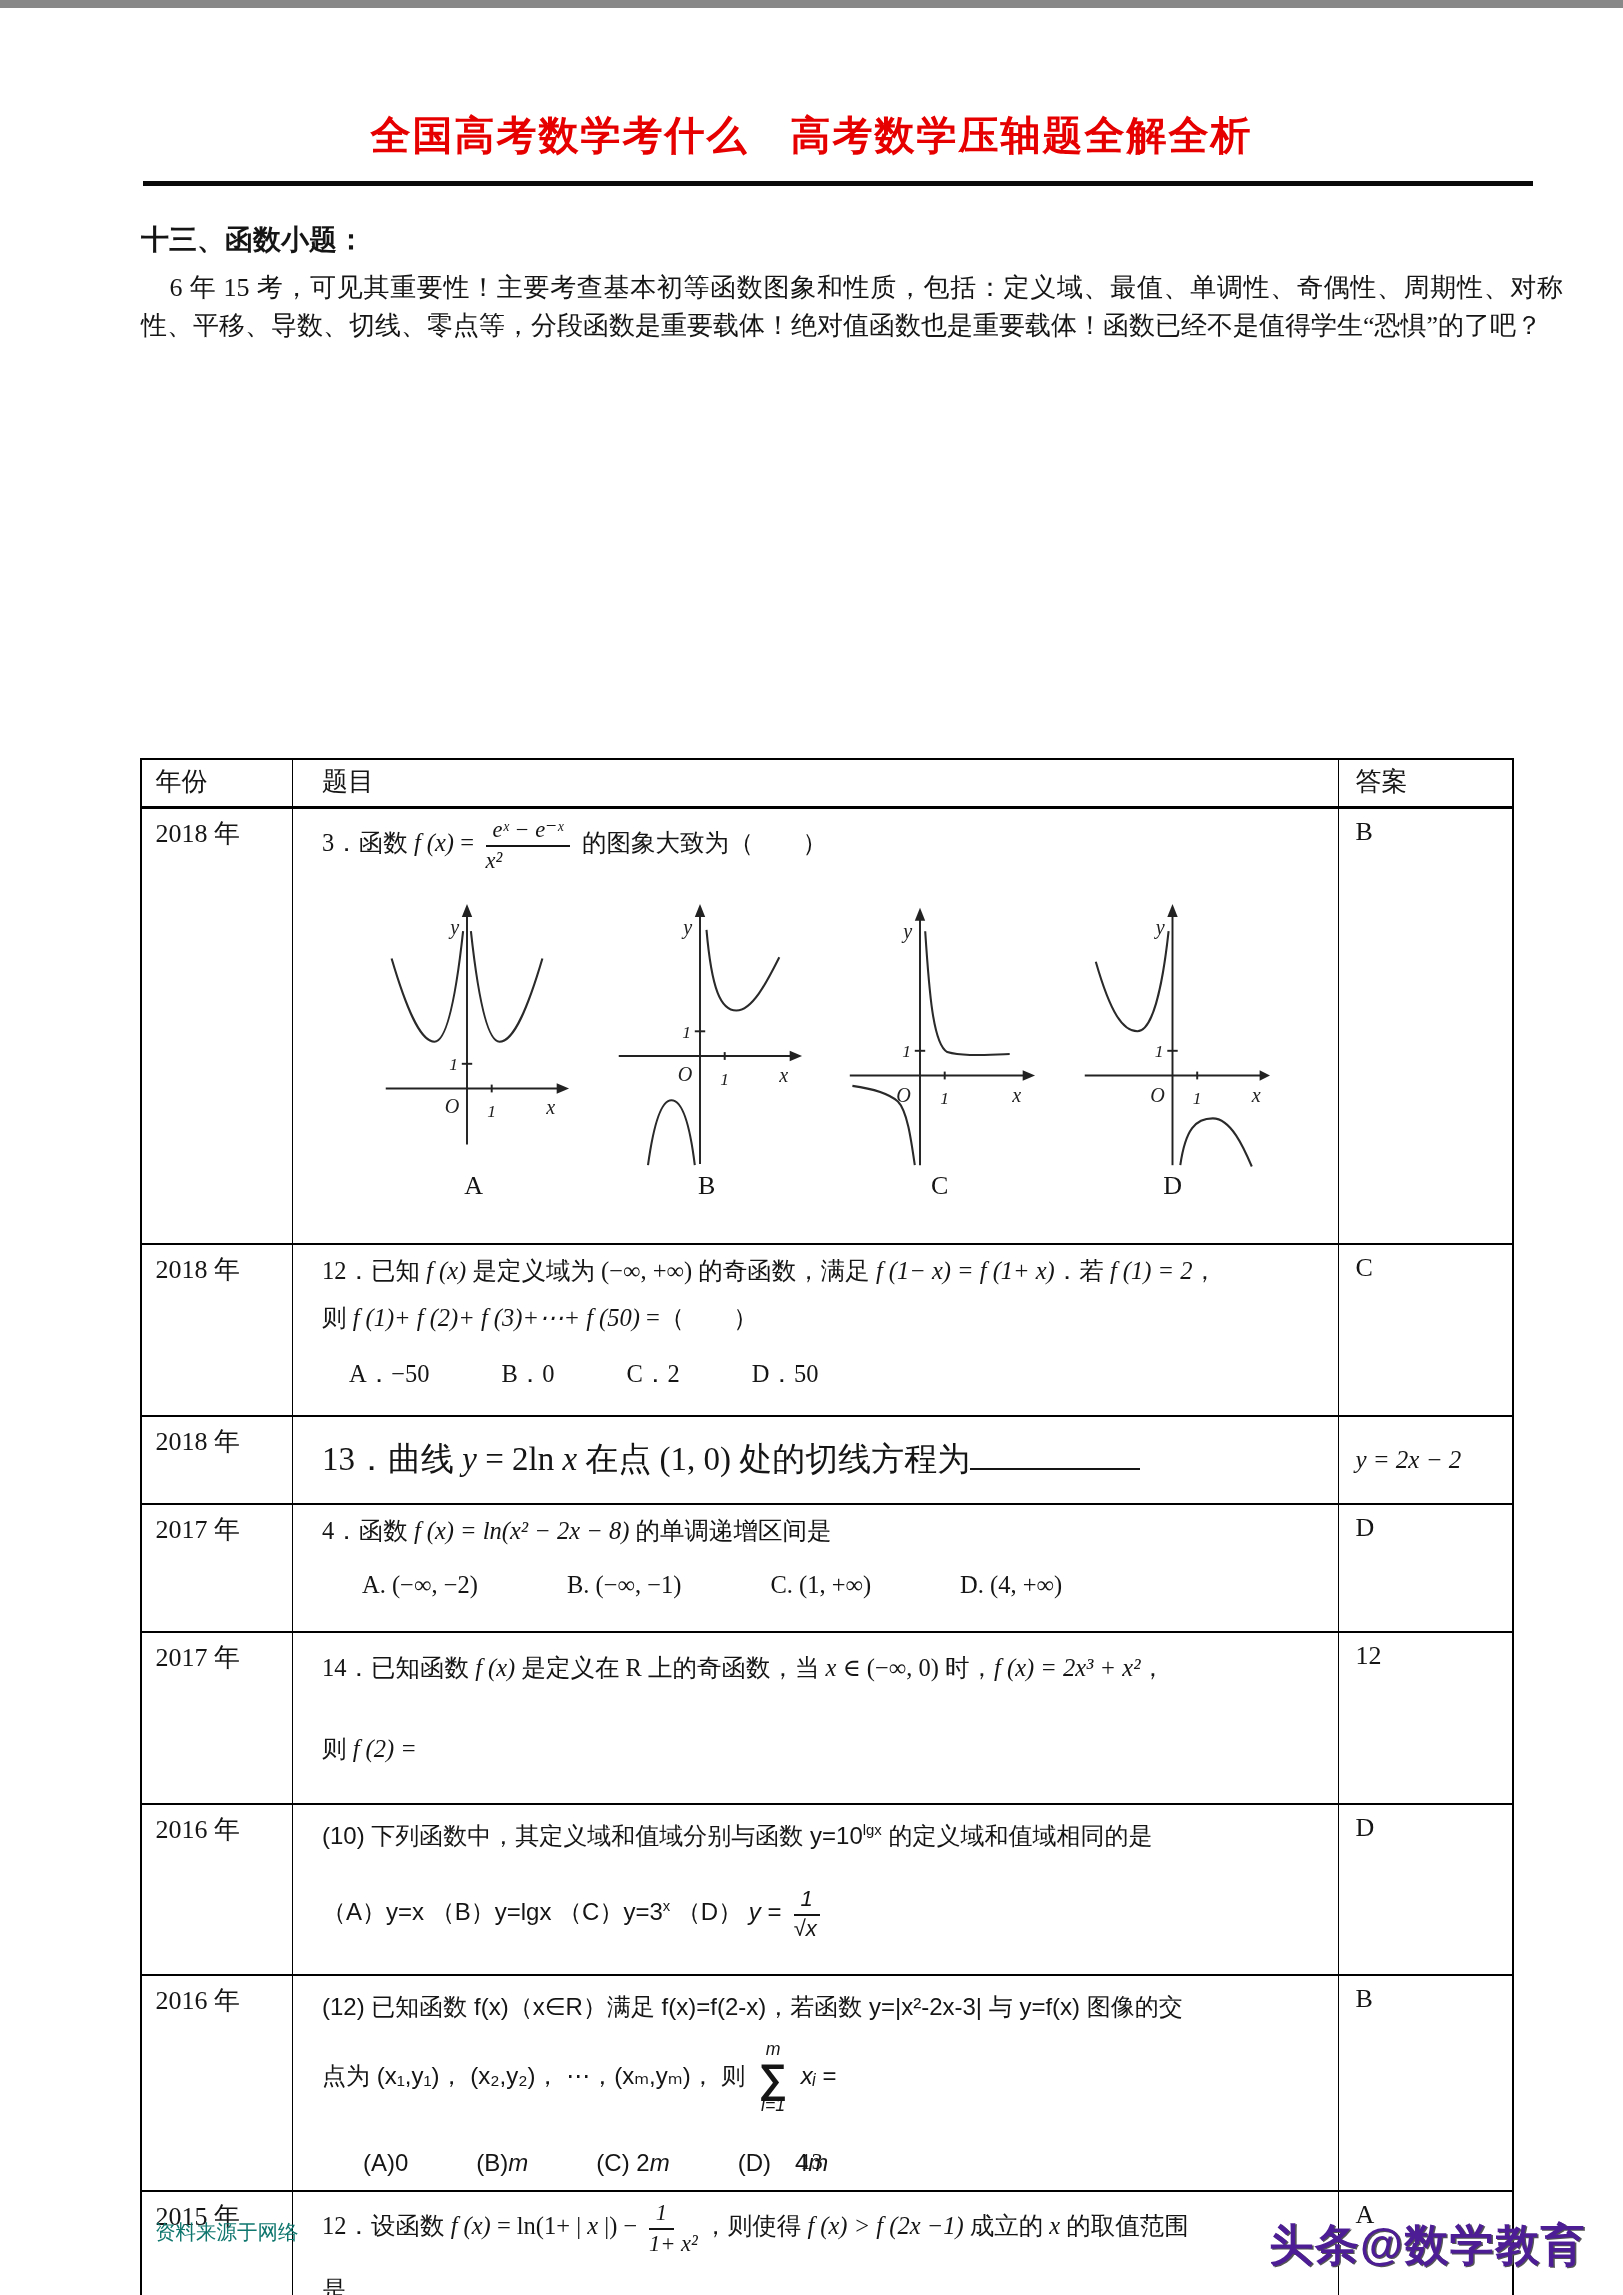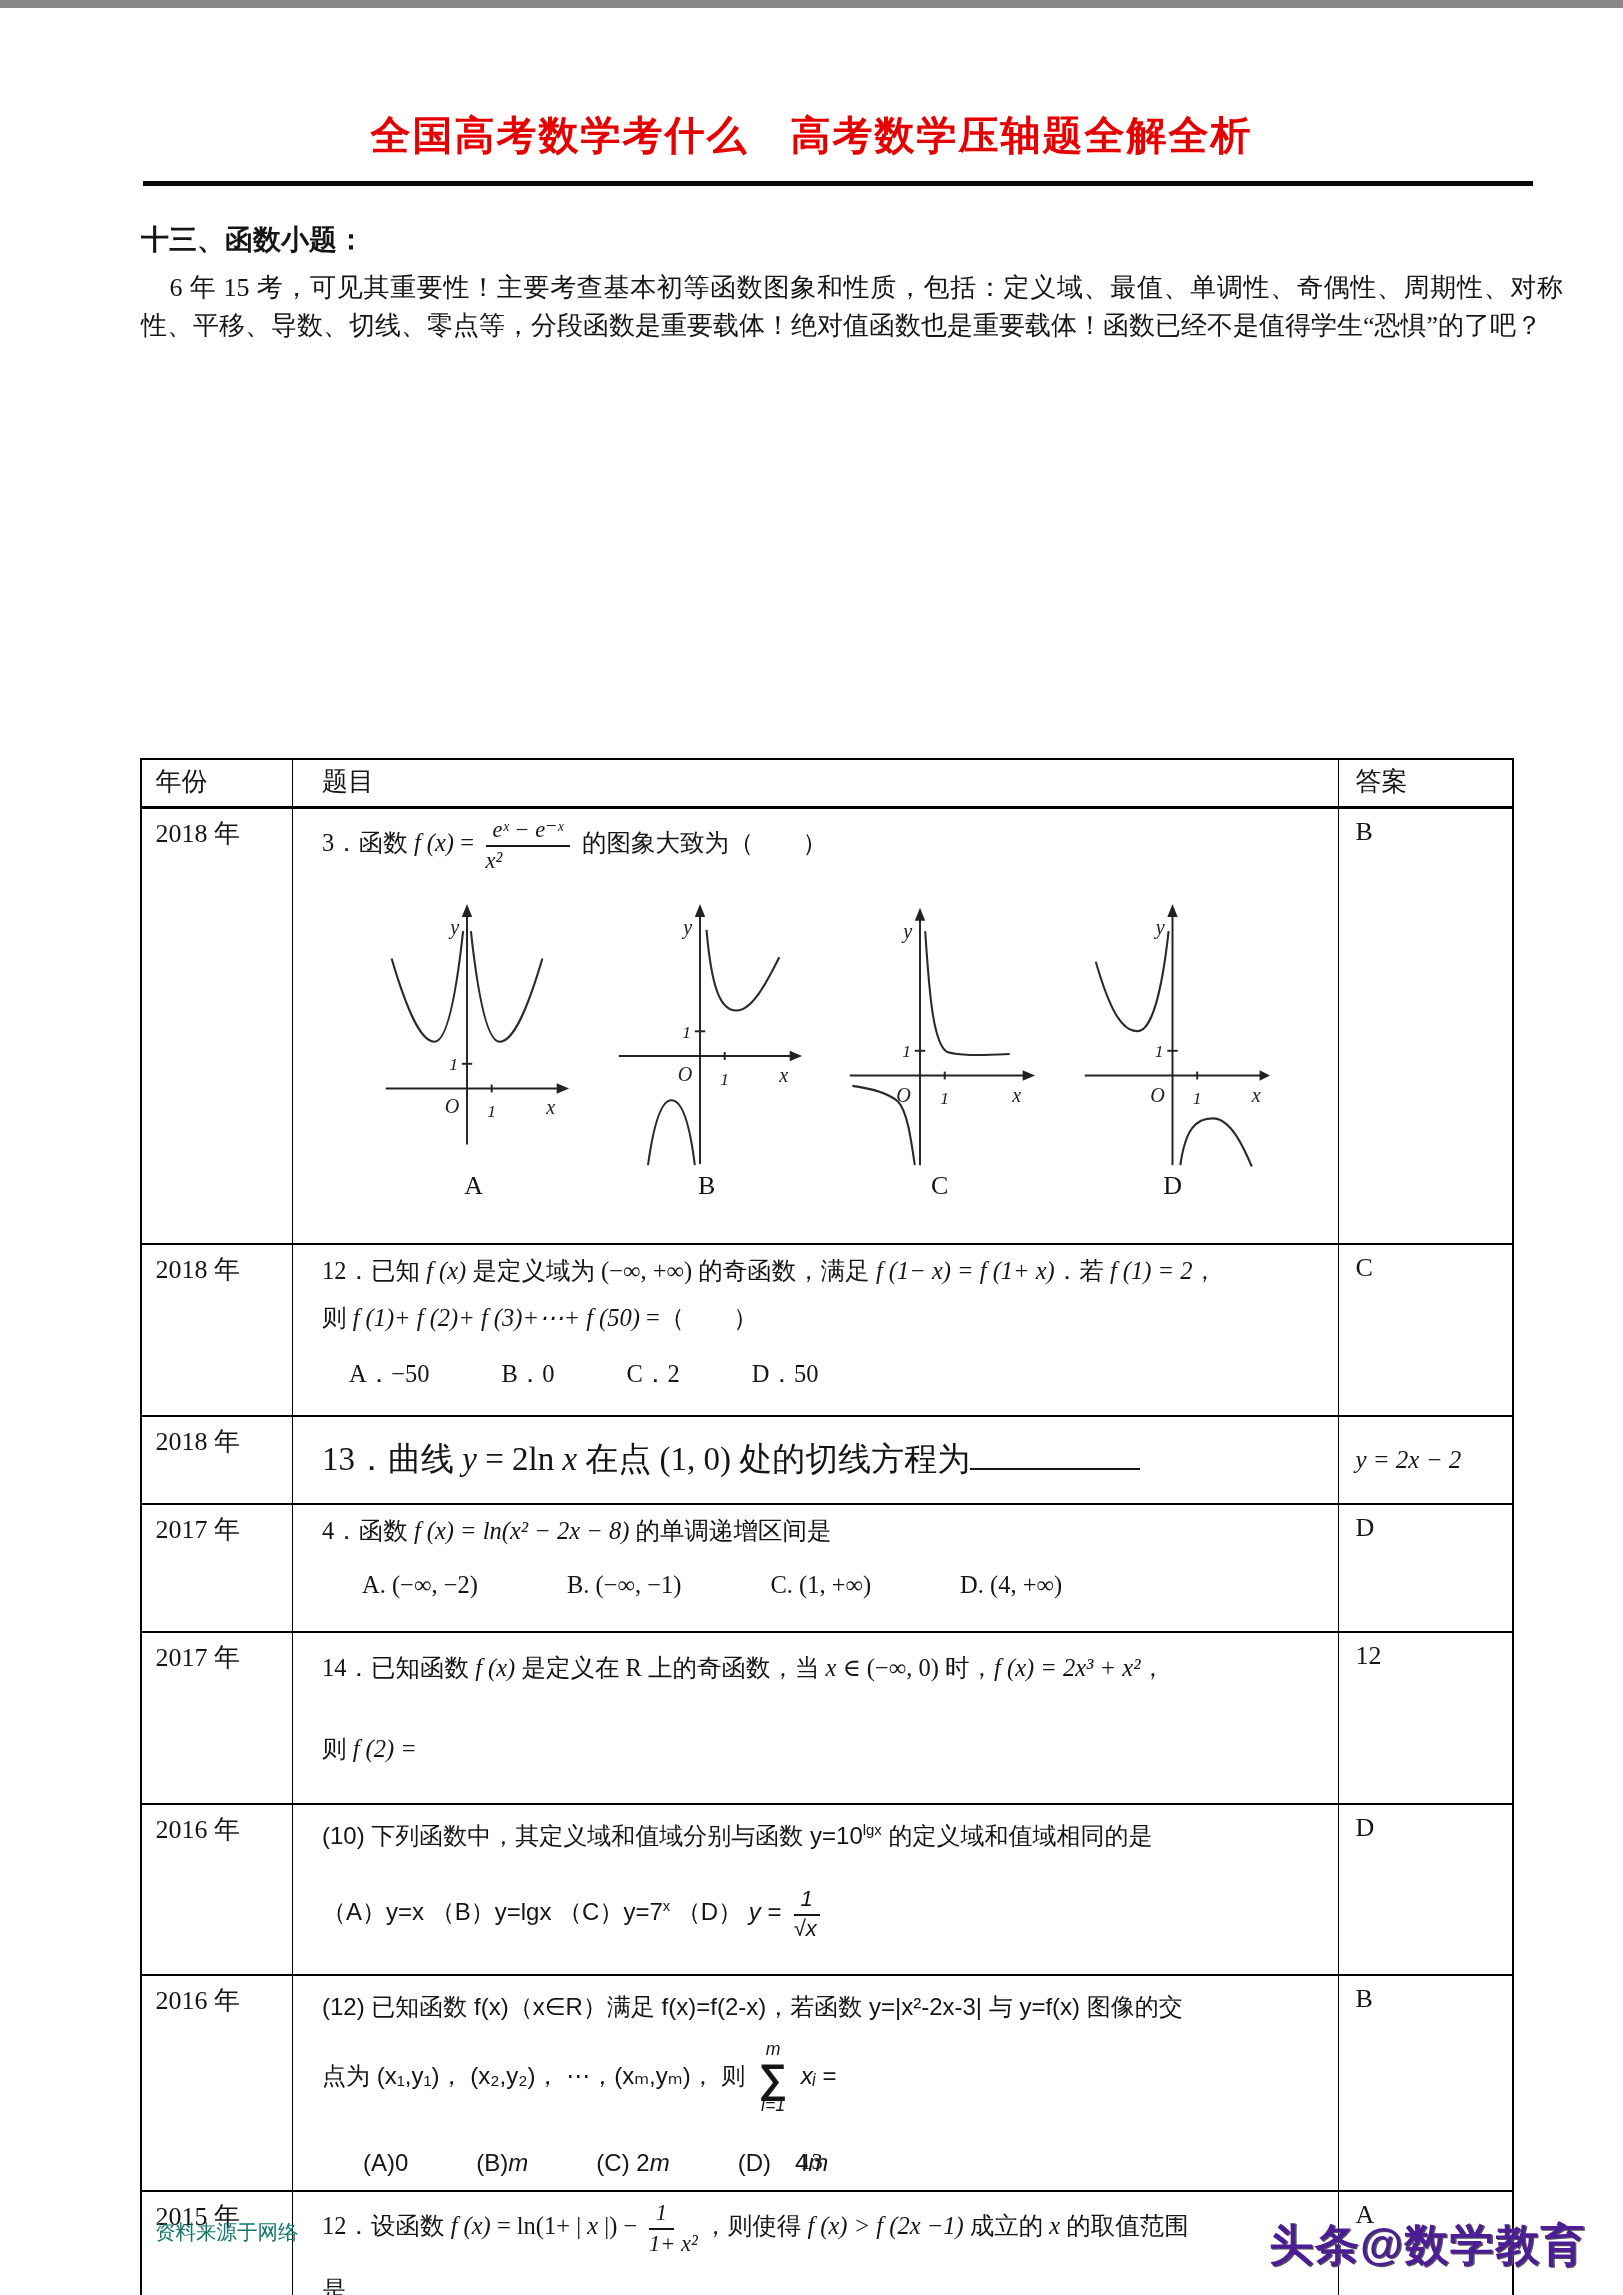--- a/index.html
+++ b/index.html
@@ -295,21 +295,21 @@
         <div class="qline first" style="margin-top:12.3px"><span>14．已知函数 </span><span class="mi">f (x)</span><span> 是定义在 R 上的奇函数，当 </span><span class="mi">x</span><span> ∈ (−∞, 0) 时，</span><span class="mi">f (x) = 2x³ + x²</span><span>，</span></div>
         <div class="qline" style="margin-top:48px"><span>则 </span><span class="mi">f (2) =</span></div>
       </div>
       <div class="c-a">12</div>
     </div>
 
     <div class="tr h-r6 sans">
       <div class="c-year">2016 年</div>
       <div class="c-q">
         <div class="qline first" style="margin-top:9.5px"><span>(10) 下列函数中，其定义域和值域分别与函数 y=10</span><sup>lgx</sup><span> 的定义域和值域相同的是</span></div>
-        <div class="qline" style="margin-top:35px"><span>（A）y=x （B）y=lgx （C）y=7</span><sup>x</sup><span> （D）</span><span class="mi"> y</span><span> = </span><span class="frac">
+        <div class="qline" style="margin-top:35px"><span>（A）y=x （B）y=lgx （C）y=3</span><sup>x</sup><span> （D）</span><span class="mi"> y</span><span> = </span><span class="frac">
               <span class="fn">1</span>
               <span class="fd">√x</span>
             </span></div>
       </div>
       <div class="c-a">D</div>
     </div>
 
     <div class="tr h-r7 sans">
       <div class="c-year">2016 年</div>
       <div class="c-q">

